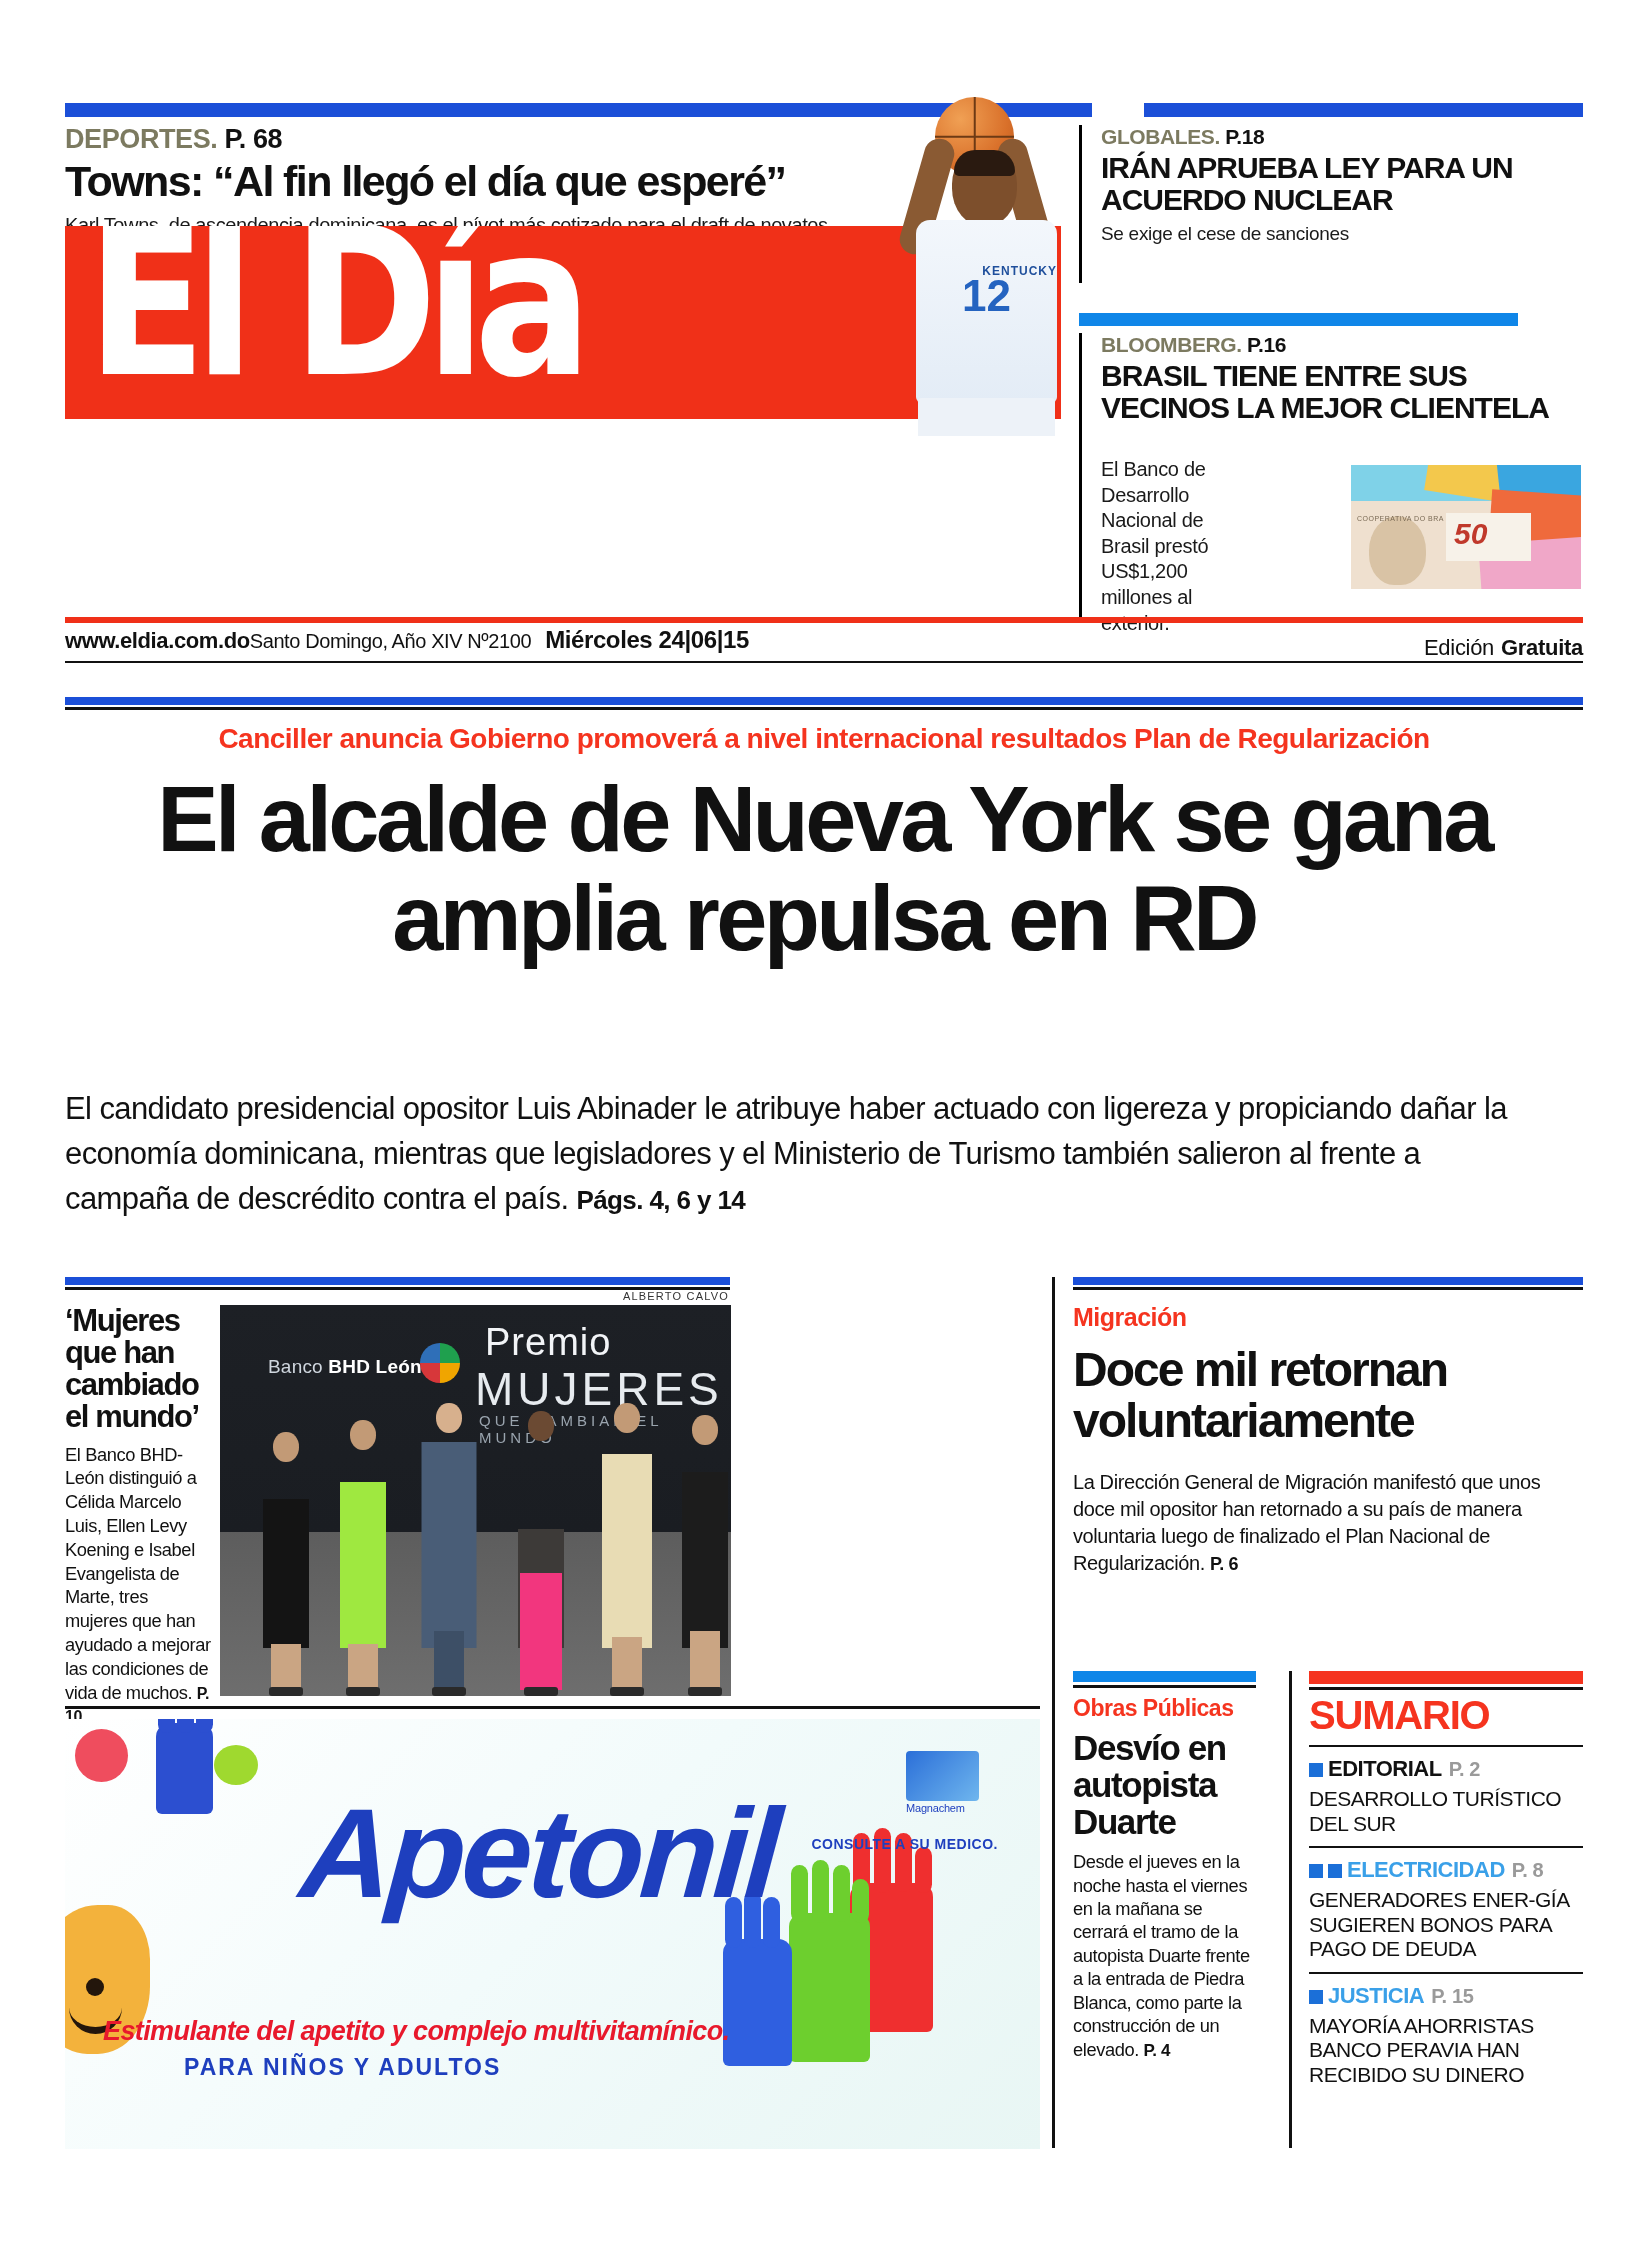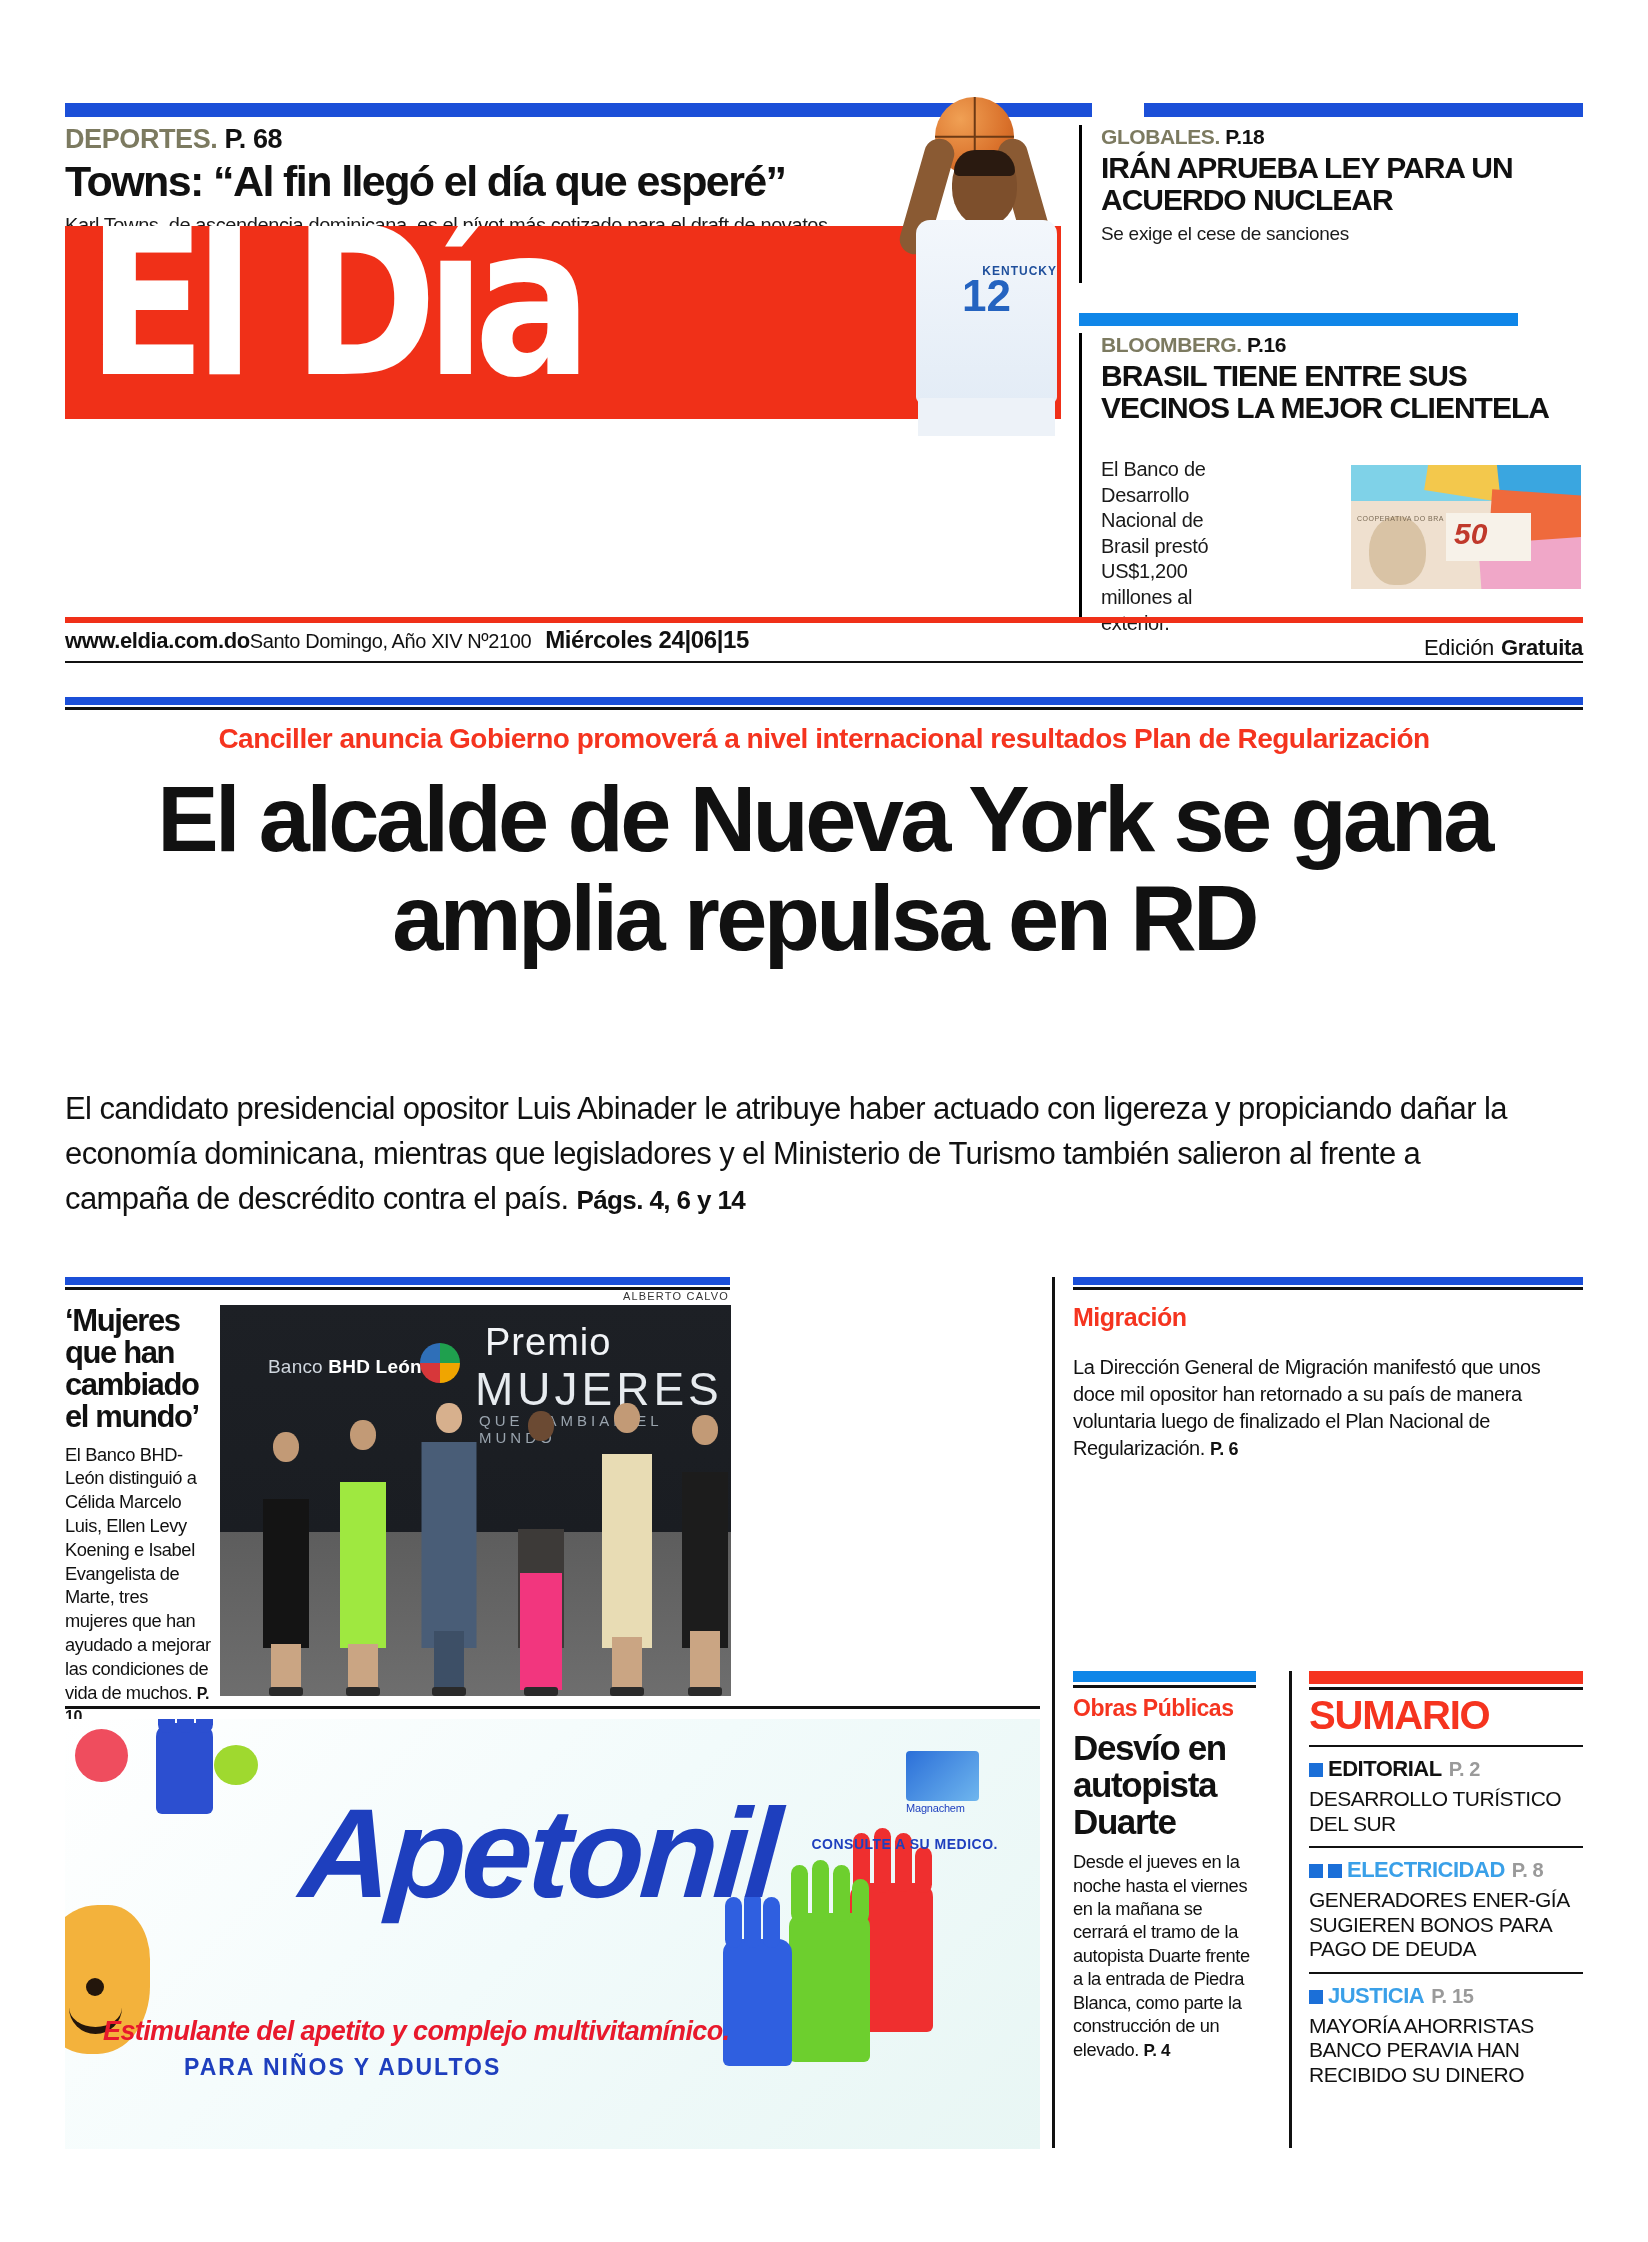--- a/index.html
+++ b/index.html
@@ -397,20 +397,21 @@
       <div class="ph" style="bottom:251px;"></div>
       <div class="bd" style="height:176px;background:#1c1c1c;"></div>
       <div class="lg" style="height:59px;"></div>
         <div class="sh"></div>
     </div>
 
   </div>
 
   <div id="mig-col">
     <div id="mig-kicker">Migración</div>
+    <div id="mig-title">Doce mil retornan voluntariamente</div>
     <div id="mig-body">
       <span>La Dirección General de Migración manifestó que unos doce mil opositor han retornado a su país de manera voluntaria luego de finalizado el Plan Nacional de Regularización.</span>
       <span class="pg">P. 6</span>
     </div>
   </div>
 
   <div id="br-rule-blue"></div>
   <div id="br-rule-black"></div>
   <div id="sum-rule-red"></div>
   <div id="sum-rule-black"></div>

